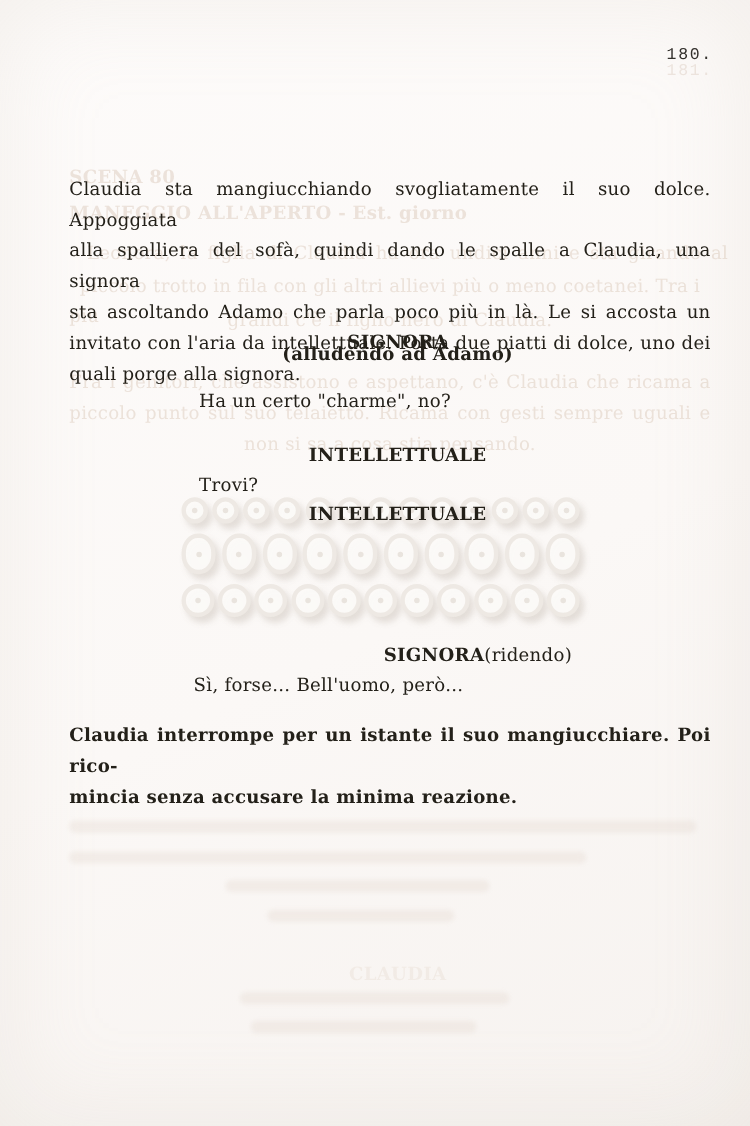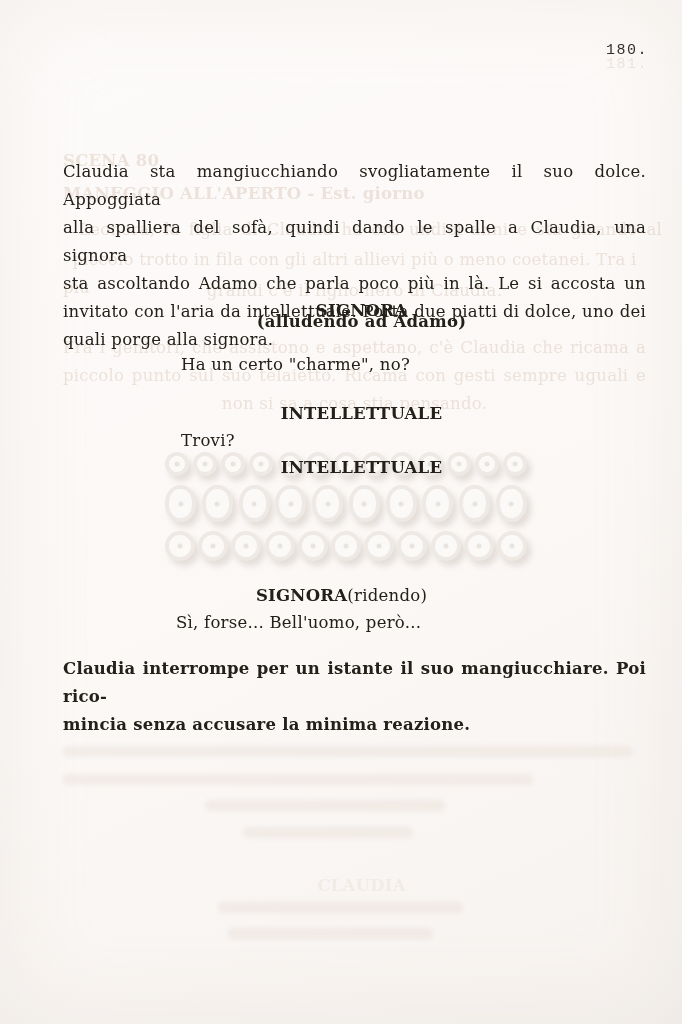--- a/index.html
+++ b/index.html
@@ -19,21 +19,21 @@
   .body-text{font-size:16.5px;line-height:28px;letter-spacing:0.25px;}
   .jl{text-align:justify;text-align-last:justify;}
   .pagenum{
     font-family:"Liberation Mono","DejaVu Sans Mono",monospace;
     font-size:15px;letter-spacing:1.5px;color:#33302c;
   }
   .action{left:63px;width:583px;}
   .dlg-line{left:181px;width:360px;}
   .cue{left:183px;width:357px;text-align:center;font-weight:bold;}
   .cue-inline-paren{font-weight:normal;}
-  .shift-left{margin-left:-20px;}
+  .shift-left{margin-left:-20px;text-align:right;}
   
   .ghost{color:rgba(198,172,150,0.30);z-index:1;text-align:center;}
   .ghost-bold{font-weight:bold;}
   .ghost-pagenum{
     font-family:"Liberation Mono","DejaVu Sans Mono",monospace;
     font-size:15px;letter-spacing:1.5px;color:rgba(210,190,175,0.35);margin-top:10px;
   }
   .ghost-smudge{
     background:rgba(226,213,203,0.30);
     border-radius:7px;filter:blur(2px);z-index:0;

